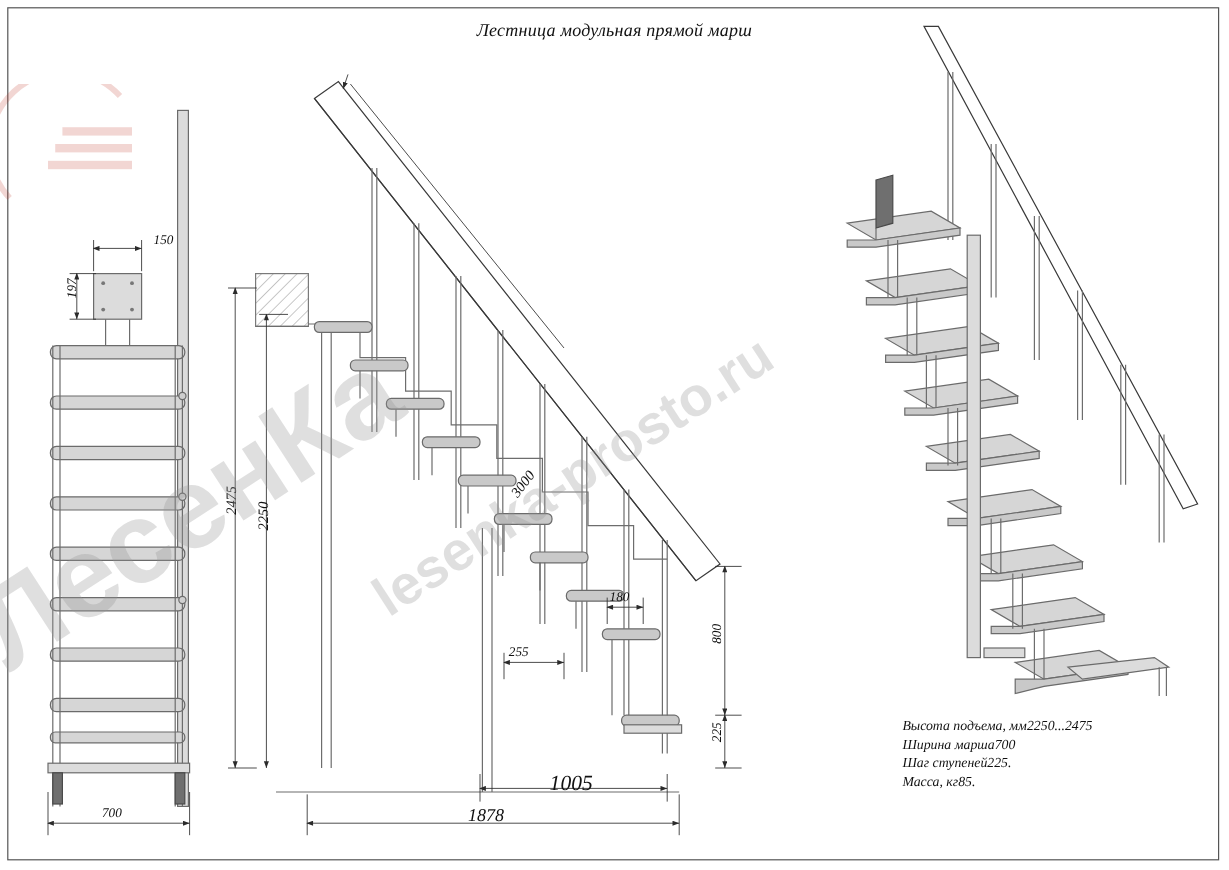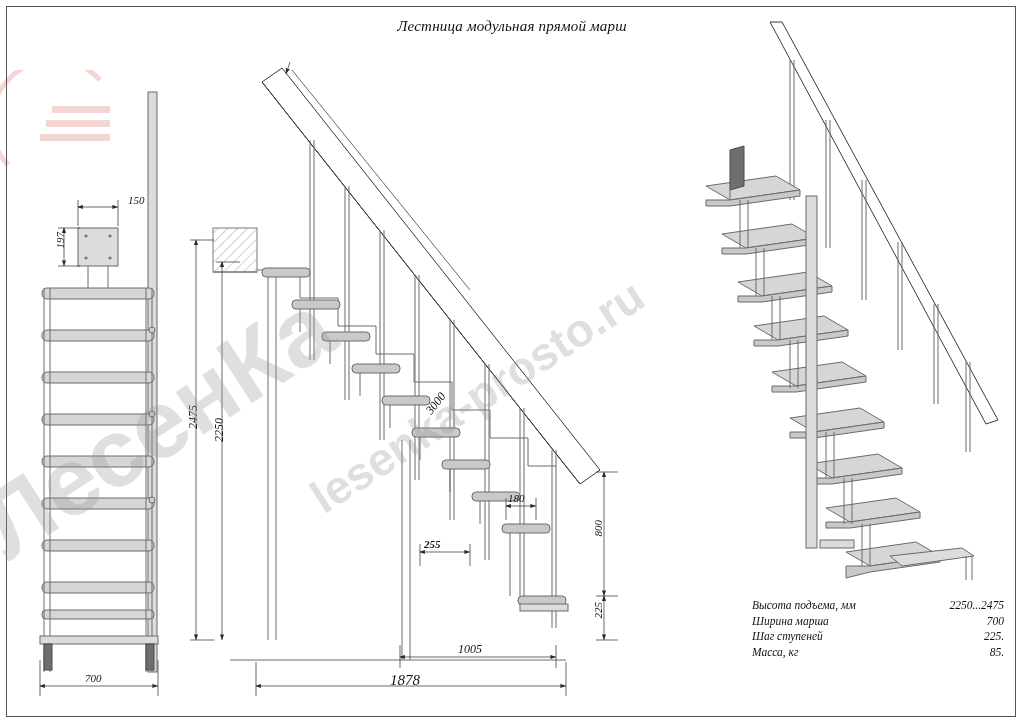--- a/index.html
+++ b/index.html
@@ -7,21 +7,21 @@
   #stage{position:relative;width:1024px;height:725px;background:#fff;}
   .frame{position:absolute;left:6px;top:6px;width:1010px;height:711px;border:1px solid #555;box-sizing:border-box;}
   .title{position:absolute;left:0;top:18px;width:1024px;text-align:center;font-style:italic;font-size:15px;color:#111;letter-spacing:.2px;}
   .wm{position:absolute;color:rgba(150,150,150,.30);font-weight:bold;font-family:"Liberation Sans",sans-serif;white-space:nowrap;pointer-events:none;}
   .wm1{left:20px;top:470px;font-size:96px;transform:rotate(-33deg);transform-origin:left bottom;}
   .wm2{left:330px;top:470px;font-size:46px;transform:rotate(-33deg);transform-origin:left bottom;}
   .logo{position:absolute;right:28px;top:70px;width:120px;height:110px;opacity:.20;}
   .dimtxt{position:absolute;font-size:11px;font-style:italic;color:#111;font-family:"Liberation Serif",serif;}
   .vert{writing-mode:vertical-rl;transform:rotate(180deg);}
   .specs{position:absolute;left:752px;top:598px;width:252px;font-size:11.5px;font-style:italic;color:#111;}
-  .specs .row{display:flex;justify-content:space-between;line-height:15.5px;}
+  .specs .row{display:flex;line-height:15.5px;}
   .specs .row .k{white-space:nowrap;}
   .specs .row .v{white-space:nowrap;font-style:italic;}
   svg{position:absolute;left:0;top:0;}
   .ln{stroke:#6d6d6d;stroke-width:1;fill:none;}
   .lnk{stroke:#3a3a3a;stroke-width:1;fill:none;}
   .dim{stroke:#2b2b2b;stroke-width:.7;fill:none;}
   .tread{fill:#d6d6d6;stroke:#6b6b6b;stroke-width:1;}
   .tread2{fill:#c9c9c9;stroke:#6b6b6b;stroke-width:1;}
   .post{fill:#dcdcdc;stroke:#6b6b6b;stroke-width:1;}
   .dark{fill:#6f6f6f;stroke:#4a4a4a;stroke-width:1;}
@@ -197,24 +197,24 @@
   <div class="dimtxt" style="left:88px;top:194px;margin-left:40px;">150</div>
   <div class="dimtxt vert" style="left:54px;top:232px;">197</div>
   <div class="dimtxt" style="left:85px;top:672px;">700</div>
 
   <div class="dimtxt vert" style="left:186px;top:405px;font-size:12px;">2475</div>
   <div class="dimtxt vert" style="left:212px;top:418px;font-size:12px;">2250</div>
 
   <div class="dimtxt" style="left:424px;top:396px;transform:rotate(-52deg);font-size:12px;">3000</div>
 
   <div class="dimtxt" style="left:508px;top:492px;">180</div>
-  <div class="dimtxt" style="left:424px;top:538px;font-weight:bold;">255</div>
+  <div class="dimtxt" style="left:424px;top:538px;">255</div>
   <div class="dimtxt vert" style="left:592px;top:520px;">800</div>
   <div class="dimtxt vert" style="left:592px;top:602px;">225</div>
-  <div class="dimtxt" style="left:458px;top:642px;font-size:12px;">1005</div>
+  <div class="dimtxt" style="left:458px;top:642px;font-size:18px;">1005</div>
   <div class="dimtxt" style="left:390px;top:672px;font-size:15px;">1878</div>
 
   <div class="wm wm1">ЛесенКа</div>
   <div class="wm wm2">lesenka-prosto.ru</div>
 
   <svg class="logo" width="120" height="110" viewBox="0 0 120 110">
     <path d="M8,95 A62,62 0 0 1 100,10" fill="none" stroke="#c0392b" stroke-width="5"></path>
     <rect x="52" y="36" width="58" height="7" fill="#c0392b"></rect>
     <rect x="46" y="50" width="64" height="7" fill="#c0392b"></rect>
     <rect x="40" y="64" width="70" height="7" fill="#c0392b"></rect>

